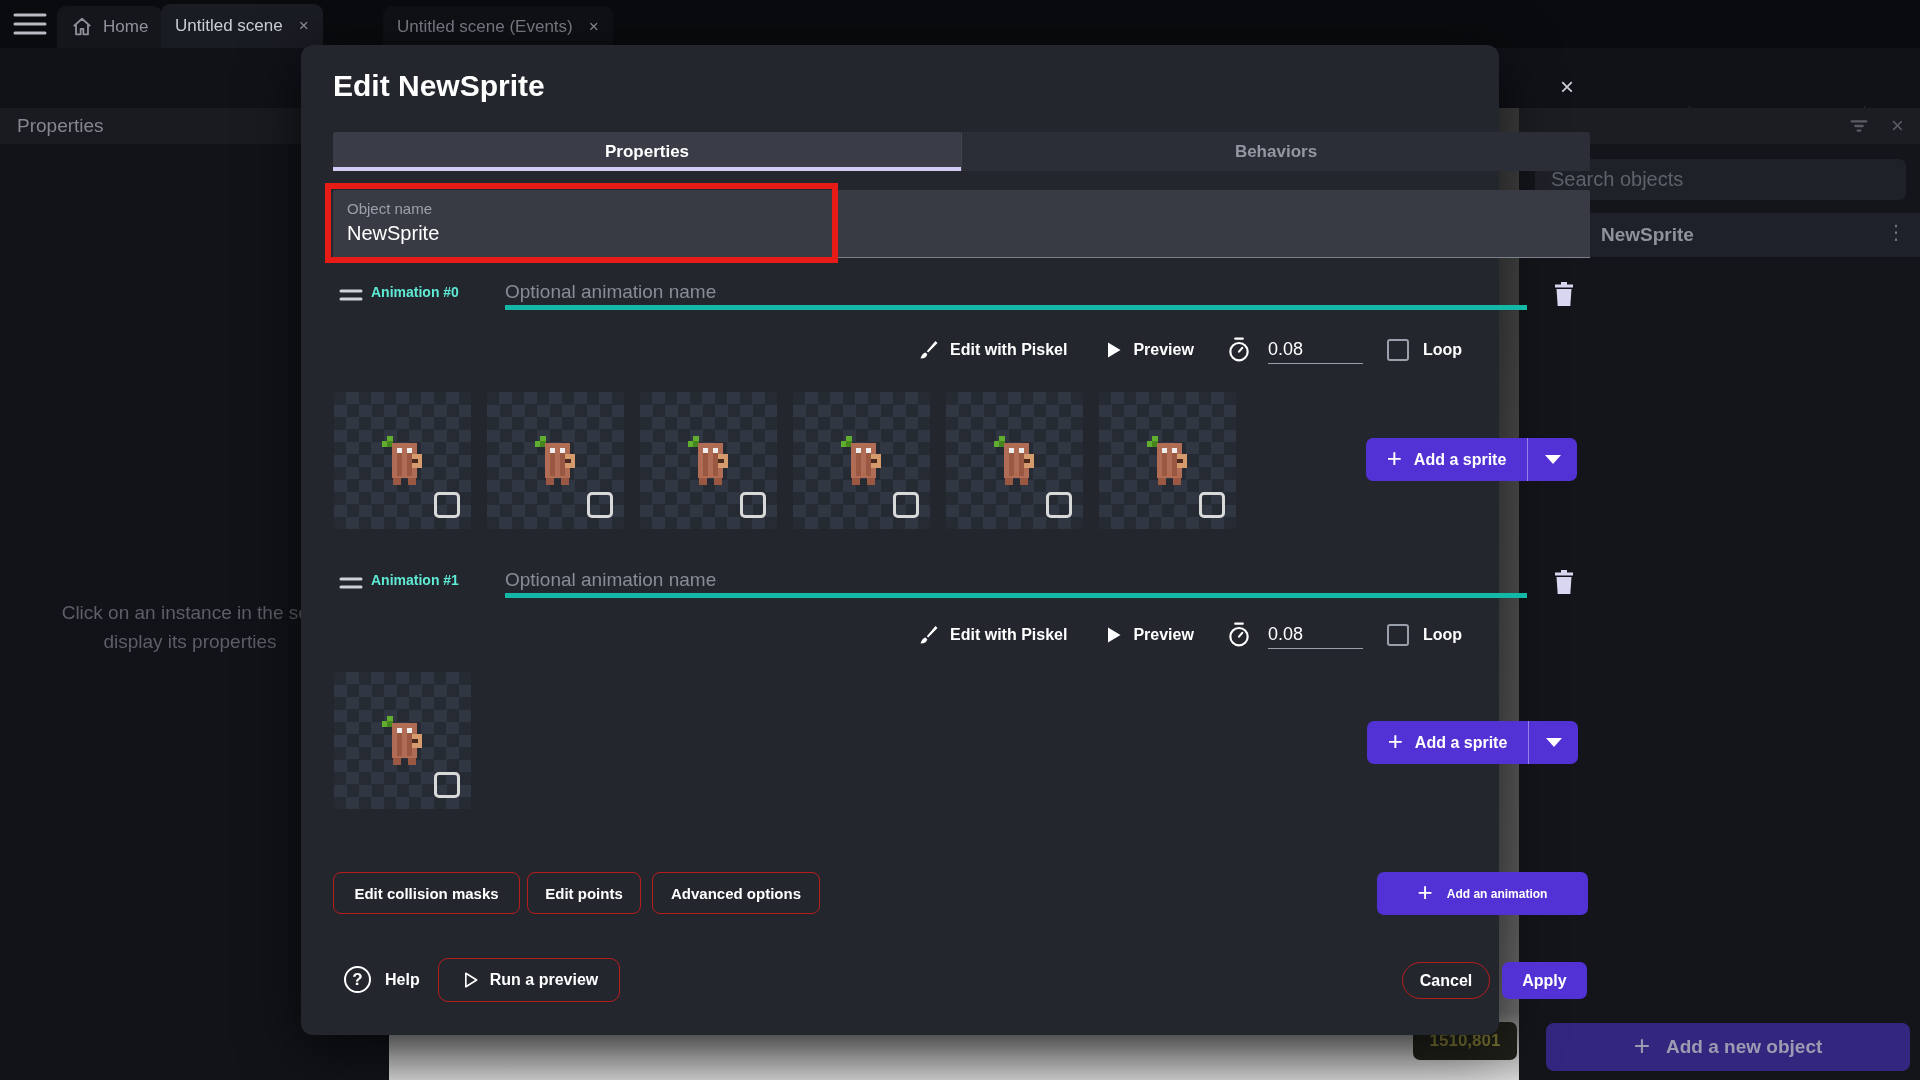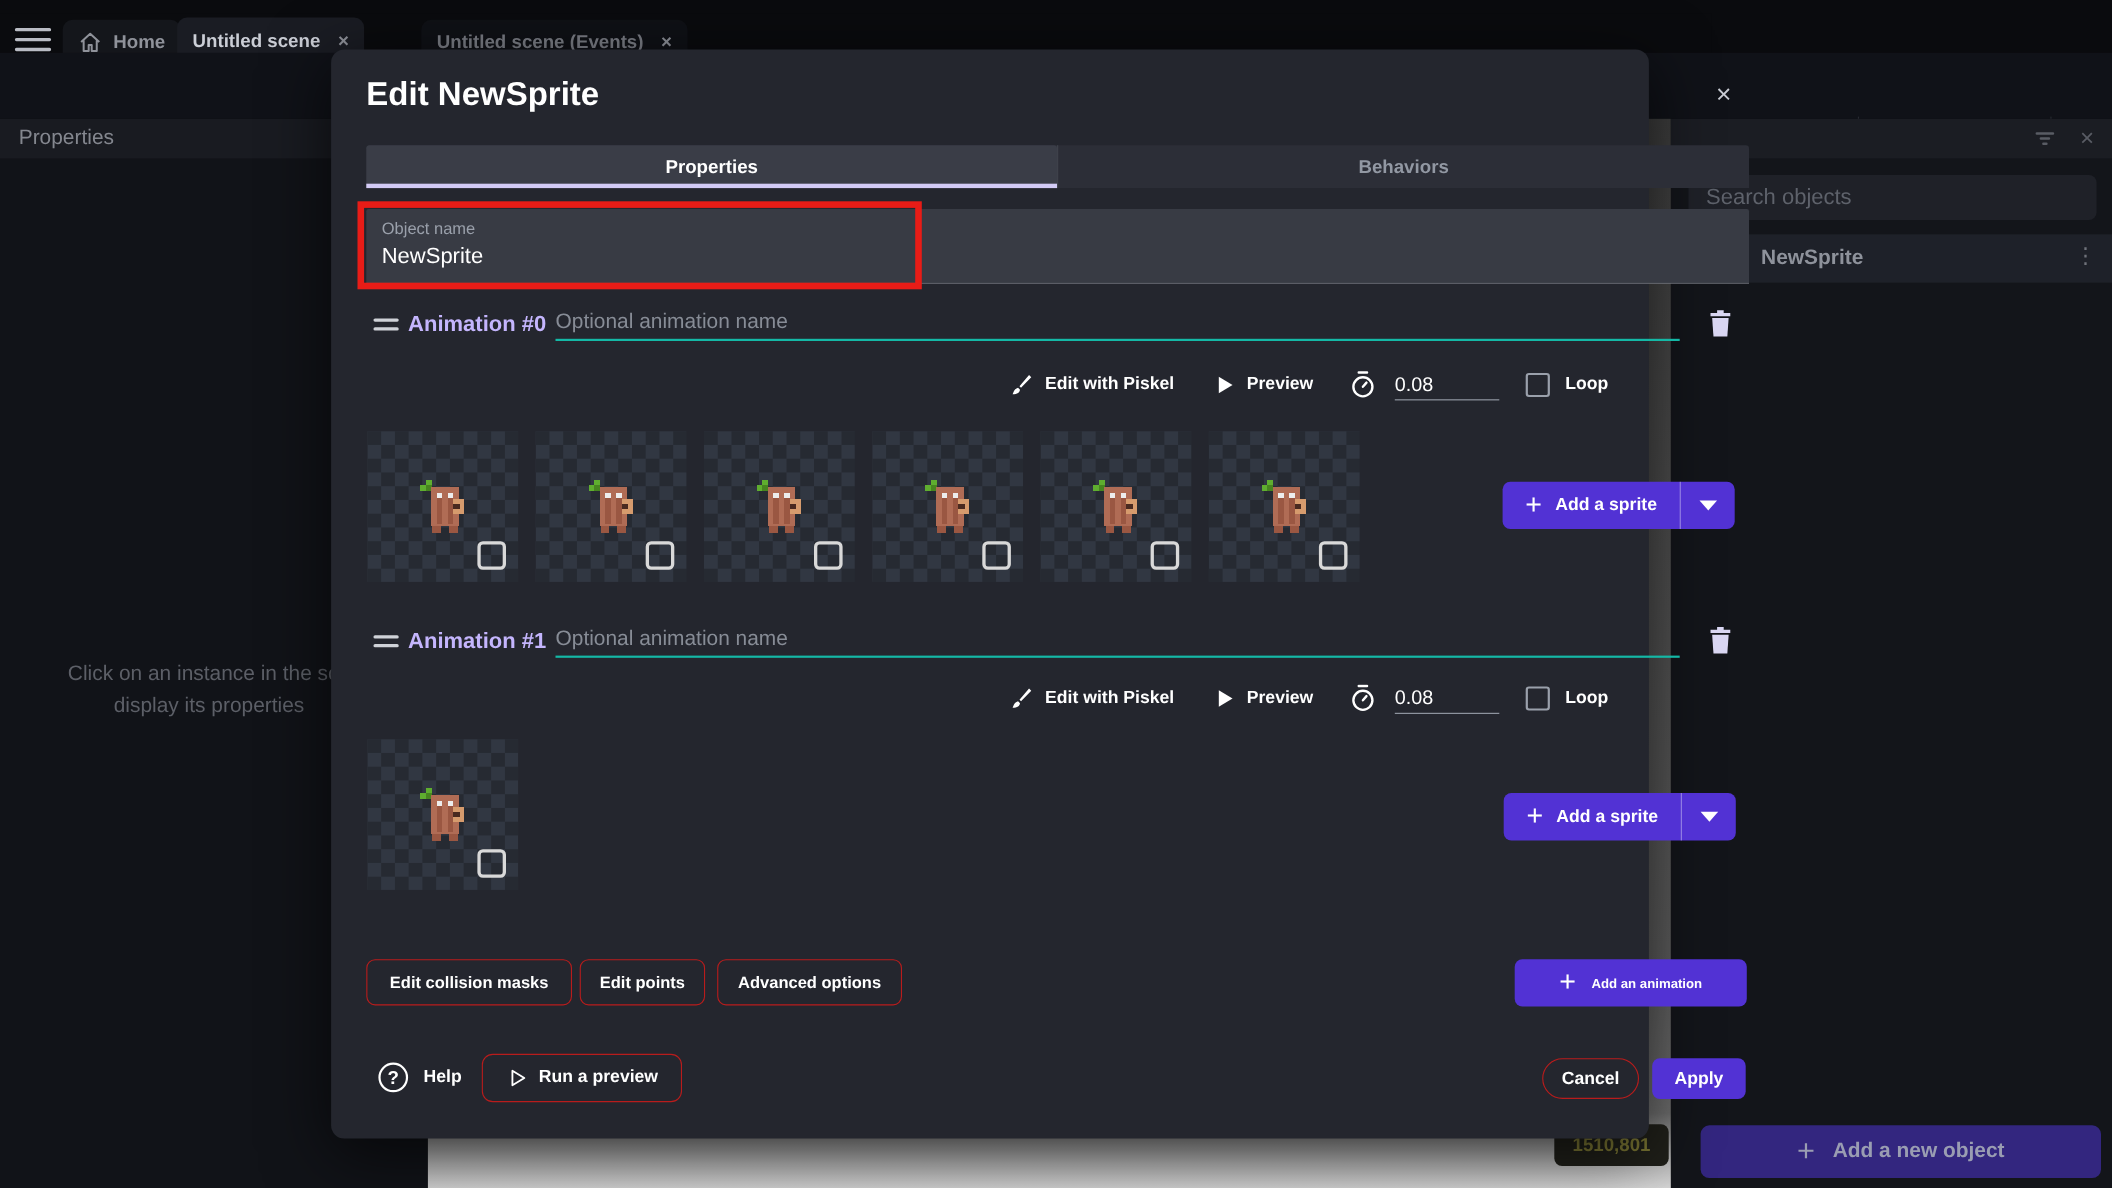--- a/index.html
+++ b/index.html
@@ -6,21 +6,21 @@
   html,body { background:#000; }
   #app {
     position:relative; width:1920px; height:1080px; overflow:hidden;
     background:#0a0b0e;
     font-family:"Liberation Sans","DejaVu Sans",sans-serif;
     -webkit-font-smoothing:antialiased;
   }
   svg { display:block; }
 
   
-  .topbar { position:absolute; left:0; top:12px; width:1556px; height:48px; background:#0a0b0e;font-weight:bold; }
+  .topbar { position:absolute; left:0; top:0; width:1556px; height:48px; background:#0a0b0e; }
   .burger { position:absolute; left:13px; top:12px; width:34px; height:24px; color:#b9bcc4; cursor:pointer; }
   .tab { position:absolute; display:flex; align-items:center; gap:10px; border-radius:9px 9px 0 0; padding:0 14px; cursor:pointer; }
   .tab-home { left:57px; top:6px; height:42px; background:#14161b; color:#8f929a; }
   .tab-active { left:161px; top:4px; height:44px; background:#1a1c23; color:#cbced6; }
   .tab-events { left:383px; top:6px; height:42px; background:#0f1116; color:#7c7f87; }
   .tab .lbl { font-size:17px; }
   .tab .x { font-size:17px; color:#8f929a; padding-left:6px; }
 
   
   .toolrow { position:absolute; left:0; top:48px; width:1920px; height:60px; background:#101218; }
@@ -74,23 +74,23 @@
 
   .namefield { position:absolute; left:32px; top:145px; width:1257px; height:68px; background:#383b44;
                border-bottom:1px solid #7c8089; border-radius:2px 2px 0 0; cursor:text; }
   .namefield .fl { position:absolute; left:14px; top:10px; font-size:15px; color:#9aa0ab; }
   .namefield input { position:absolute; left:14px; top:32px; width:1100px; background:transparent; border:none;
                      outline:none; color:#fff; font-size:20px; font-family:inherit; }
   .annot { position:absolute; left:24px; top:138px; width:513px; height:80px; border:6px solid #e81c17; z-index:5; pointer-events:none; }
 
   .anim-head { position:absolute; left:32px; width:1257px; height:36px; }
   .drag { position:absolute; left:6px; top:10px; width:24px; color:#cfd2d8; cursor:grab; }
-  .anim-lbl { position:absolute; left:38px; top:6px; font-size:20px; font-weight:bold; color:#c4b5fd; }
+  .anim-lbl { position:absolute; left:38px; top:6px; font-size:14px; font-weight:bold; color:#5eead4; }
   .anim-name { position:absolute; left:172px; top:0; width:1022px; background:transparent; border:none;
-               border-bottom:2px solid #14b8a6; outline:none; color:#eab308; font-size:19px;
+               border-bottom:5px solid #14b8a6; outline:none; color:#eab308; font-size:19px;
                font-family:inherit; height:32px; }
   .anim-name::placeholder { color:#878c96; }
   .trash { position:absolute; right:14px; top:2px; width:24px; height:28px; color:#d9d6f2; cursor:pointer; }
 
   .piskel-row { position:absolute; right:37px; height:34px; display:flex; align-items:center; color:#fff; }
   .piskel-row .ic { color:#fff; }
   .piskel-row .bt { font-size:16px; font-weight:bold; cursor:pointer; }
   .time-input { width:95px; background:transparent; border:none; border-bottom:1px solid #9aa0ab;
                 outline:none; color:#fff; font-size:18px; font-family:inherit; height:28px; }
   .cb { width:22px; height:22px; border:2px solid #9aa0ab; border-radius:3px; cursor:pointer; }

